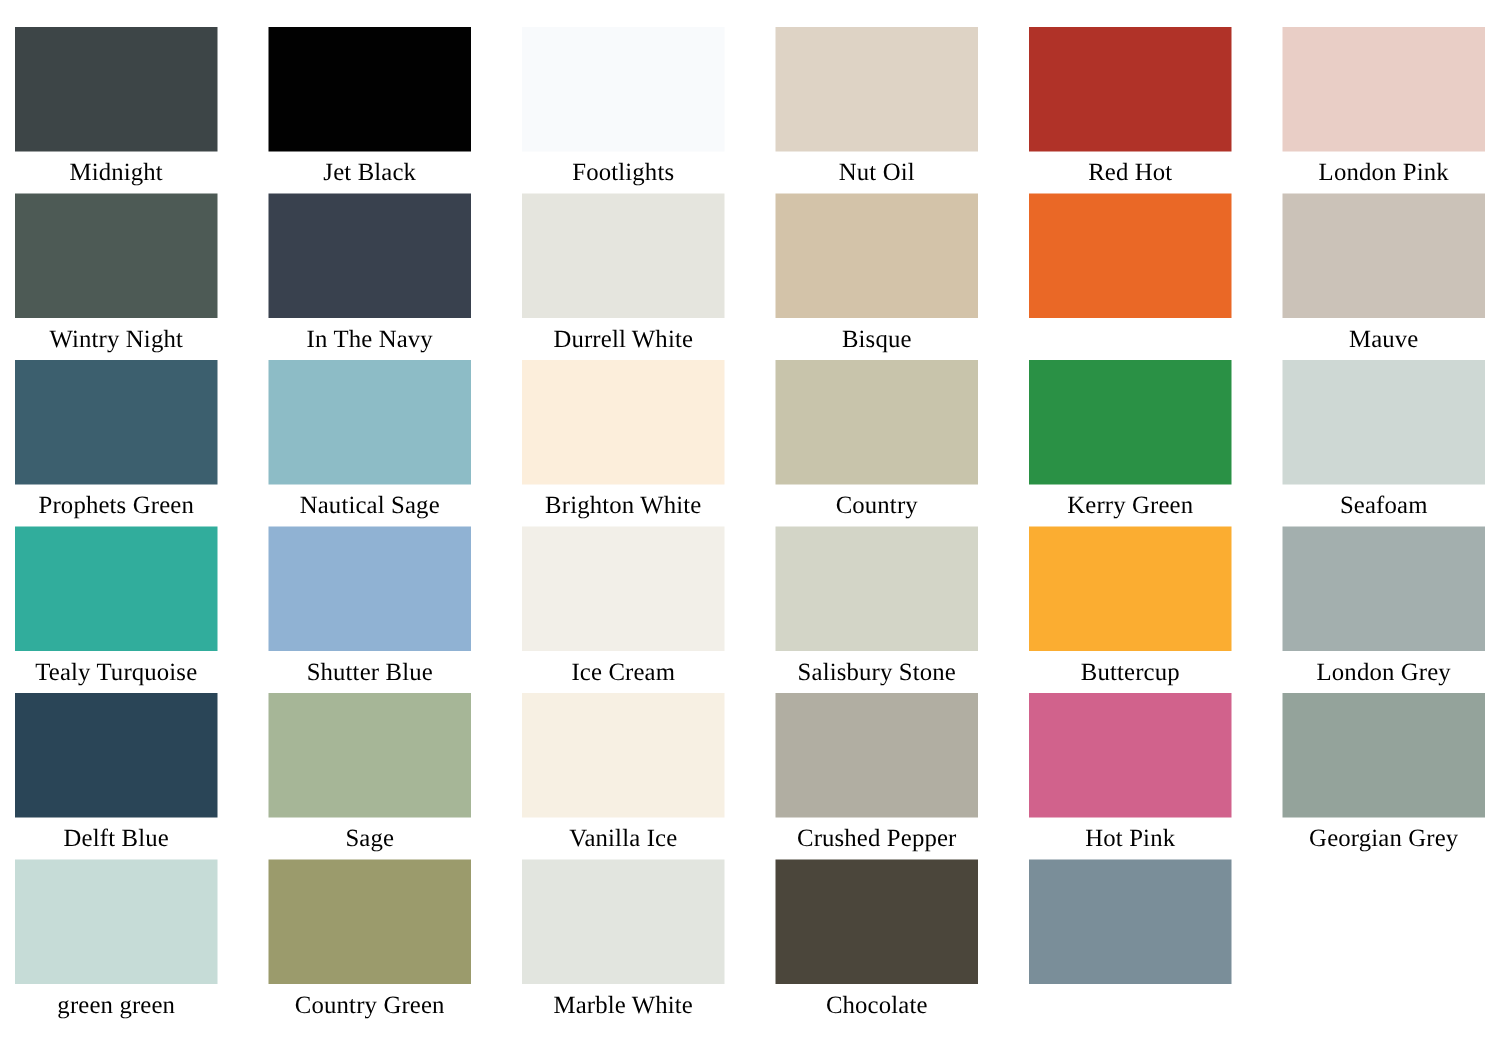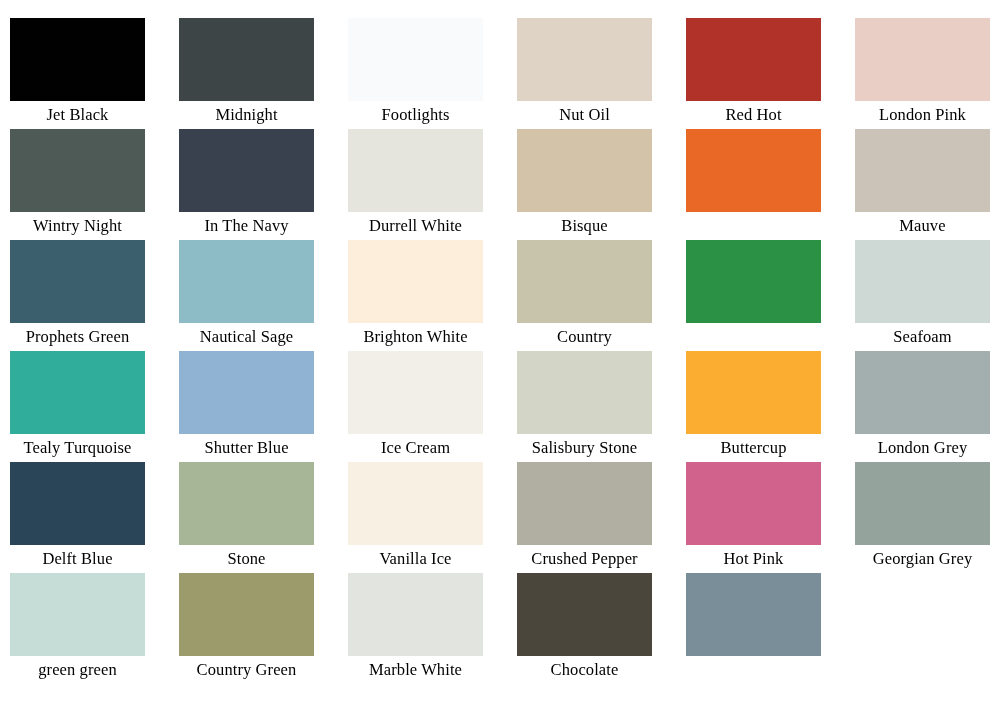--- a/index.html
+++ b/index.html
@@ -45,26 +45,26 @@
     letter-spacing: 0.1px;
     color: #000000;
     white-space: nowrap;
   }
 </style>
 </head>
 <body style="background-color: rgb(255, 255, 255); color: rgb(0, 0, 0);">
 
 <div id="swatch-grid">
     <div class="swatch-cell">
+      <div class="swatch-chip" style="background-color: rgb(61, 69, 71);"></div>
+      <div class="swatch-label">Midnight</div>
+    </div>
+    <div class="swatch-cell">
       <div class="swatch-chip" style="background-color: rgb(1, 1, 1);"></div>
       <div class="swatch-label">Jet Black</div>
-    </div>
-    <div class="swatch-cell">
-      <div class="swatch-chip" style="background-color: rgb(61, 69, 71);"></div>
-      <div class="swatch-label">Midnight</div>
     </div>
     <div class="swatch-cell">
       <div class="swatch-chip" style="background-color: rgb(248, 250, 252);"></div>
       <div class="swatch-label">Footlights</div>
     </div>
     <div class="swatch-cell">
       <div class="swatch-chip" style="background-color: rgb(222, 211, 197);"></div>
       <div class="swatch-label">Nut Oil</div>
     </div>
     <div class="swatch-cell">
@@ -109,20 +109,21 @@
     <div class="swatch-cell">
       <div class="swatch-chip" style="background-color: rgb(252, 238, 219);"></div>
       <div class="swatch-label">Brighton White</div>
     </div>
     <div class="swatch-cell">
       <div class="swatch-chip" style="background-color: rgb(200, 196, 171);"></div>
       <div class="swatch-label">Country</div>
     </div>
     <div class="swatch-cell">
       <div class="swatch-chip" style="background-color: rgb(42, 145, 69);"></div>
+      <div class="swatch-label">Kerry Green</div>
     </div>
     <div class="swatch-cell">
       <div class="swatch-chip" style="background-color: rgb(206, 216, 212);"></div>
       <div class="swatch-label">Seafoam</div>
     </div>
     <div class="swatch-cell">
       <div class="swatch-chip" style="background-color: rgb(49, 173, 156);"></div>
       <div class="swatch-label">Tealy Turquoise</div>
     </div>
     <div class="swatch-cell">
@@ -144,21 +145,21 @@
     <div class="swatch-cell">
       <div class="swatch-chip" style="background-color: rgb(163, 175, 174);"></div>
       <div class="swatch-label">London Grey</div>
     </div>
     <div class="swatch-cell">
       <div class="swatch-chip" style="background-color: rgb(42, 69, 87);"></div>
       <div class="swatch-label">Delft Blue</div>
     </div>
     <div class="swatch-cell">
       <div class="swatch-chip" style="background-color: rgb(166, 182, 151);"></div>
-      <div class="swatch-label">Stone</div>
+      <div class="swatch-label">Sage</div>
     </div>
     <div class="swatch-cell">
       <div class="swatch-chip" style="background-color: rgb(247, 240, 227);"></div>
       <div class="swatch-label">Vanilla Ice</div>
     </div>
     <div class="swatch-cell">
       <div class="swatch-chip" style="background-color: rgb(177, 174, 162);"></div>
       <div class="swatch-label">Crushed Pepper</div>
     </div>
     <div class="swatch-cell">

